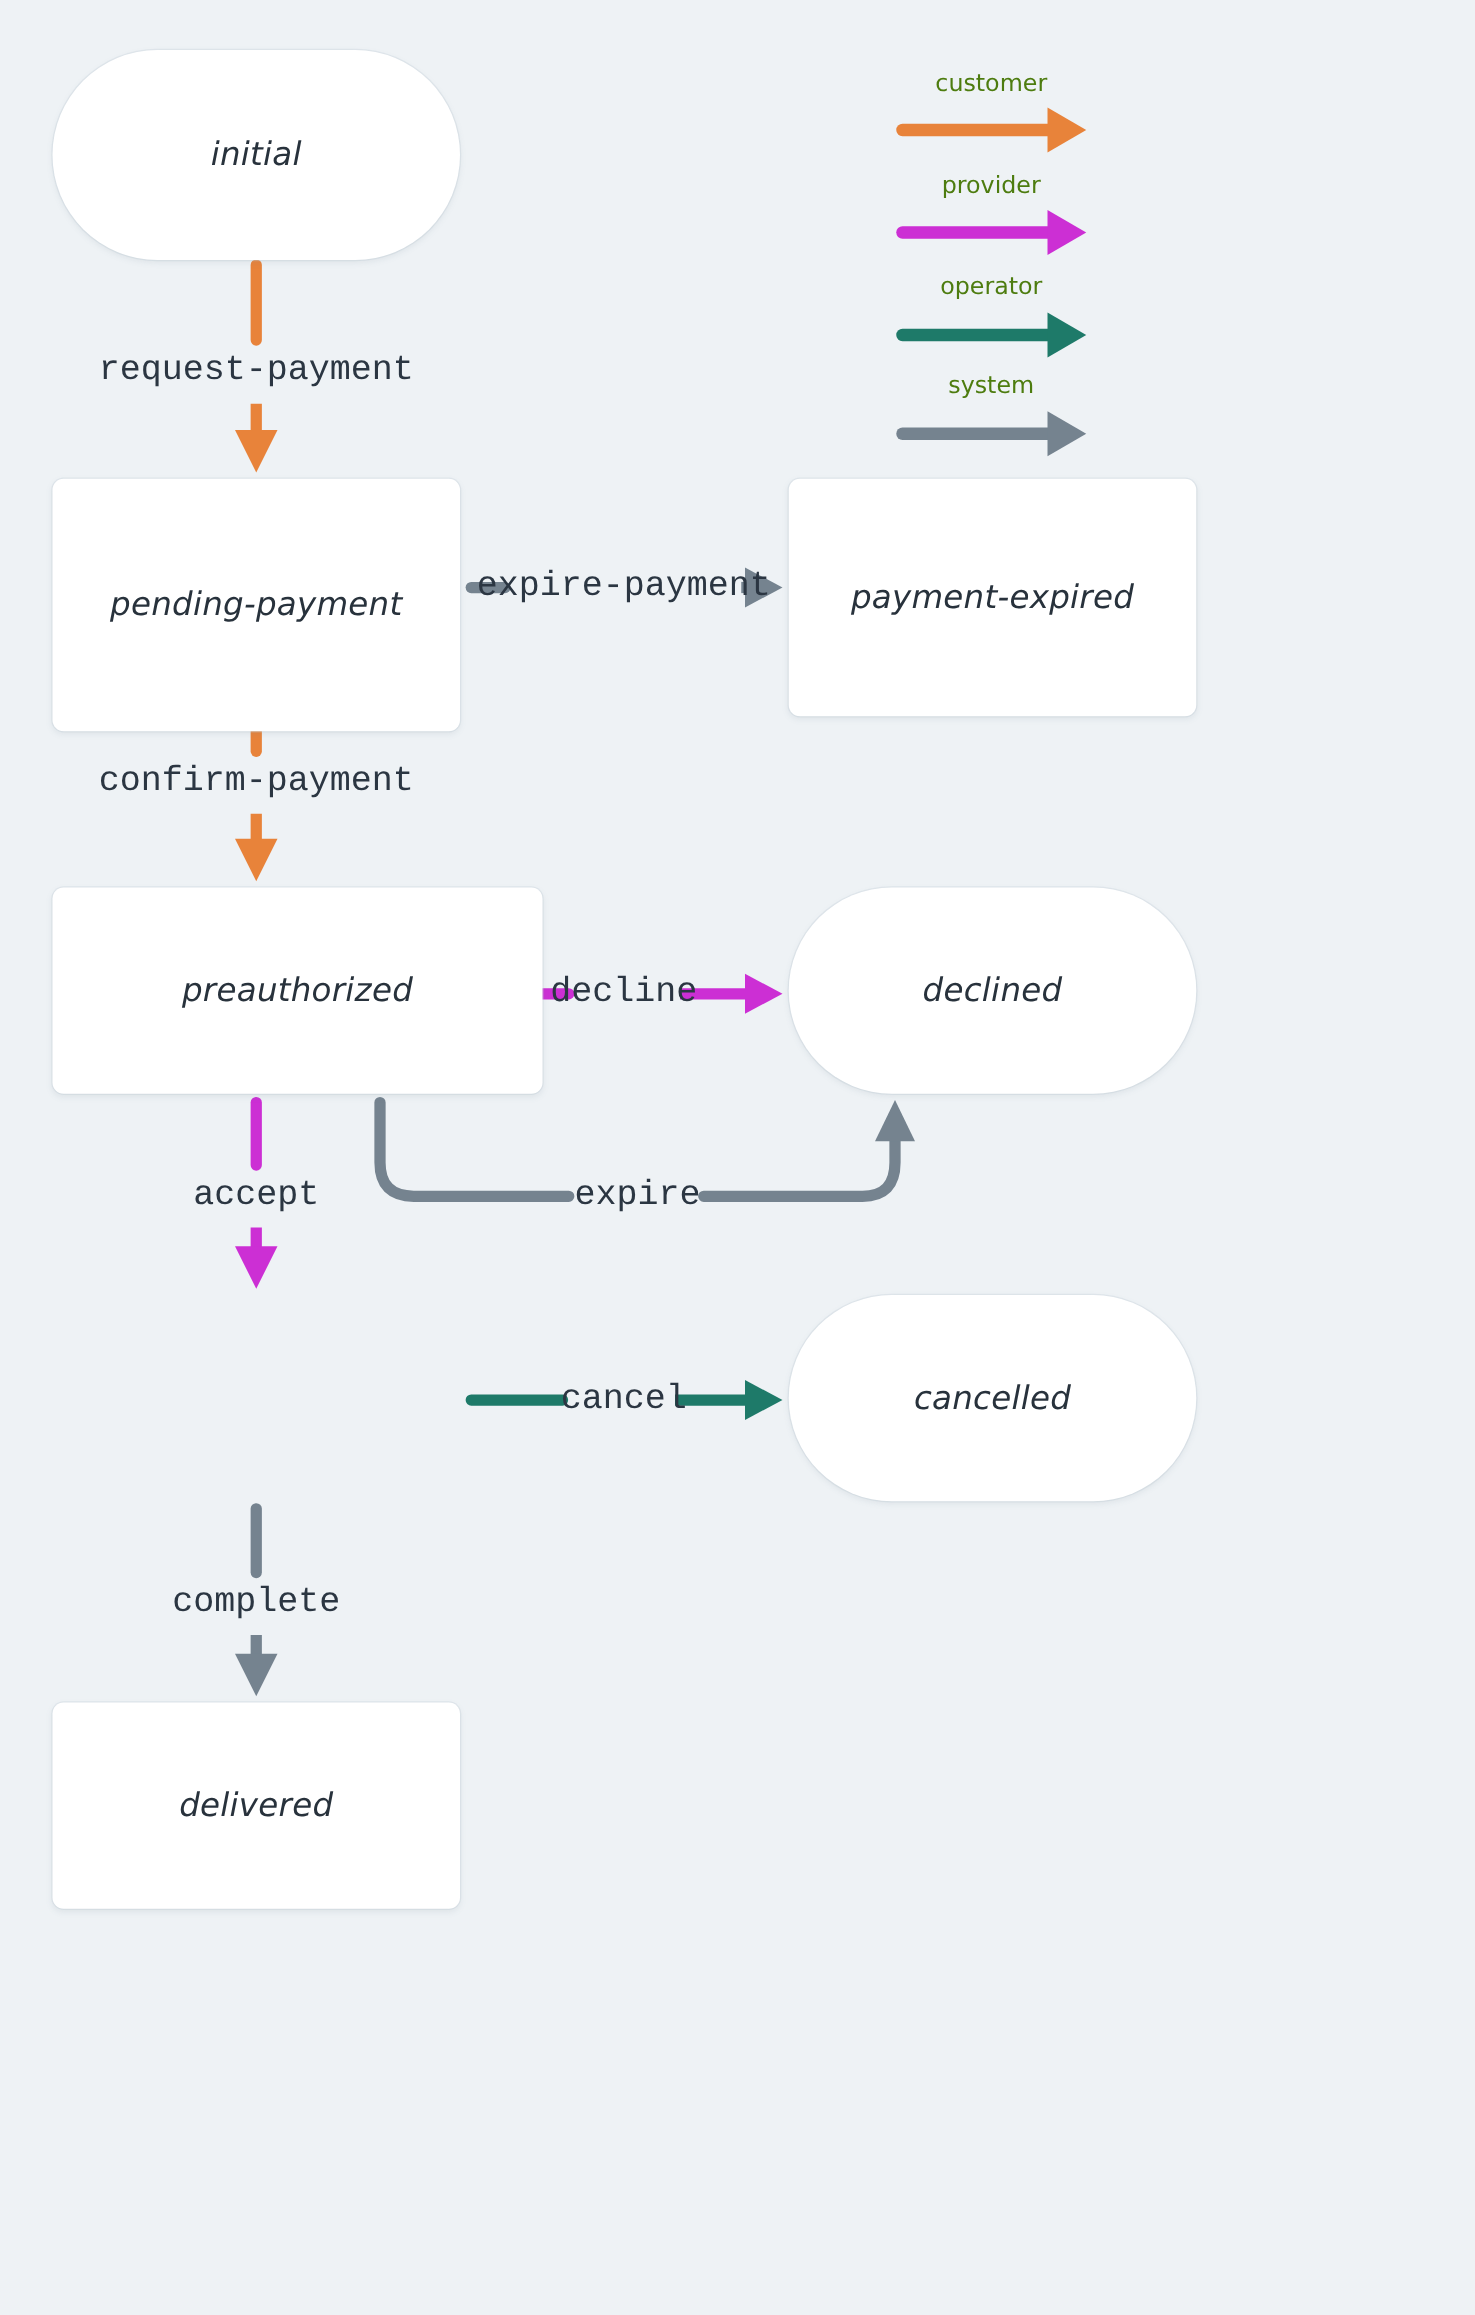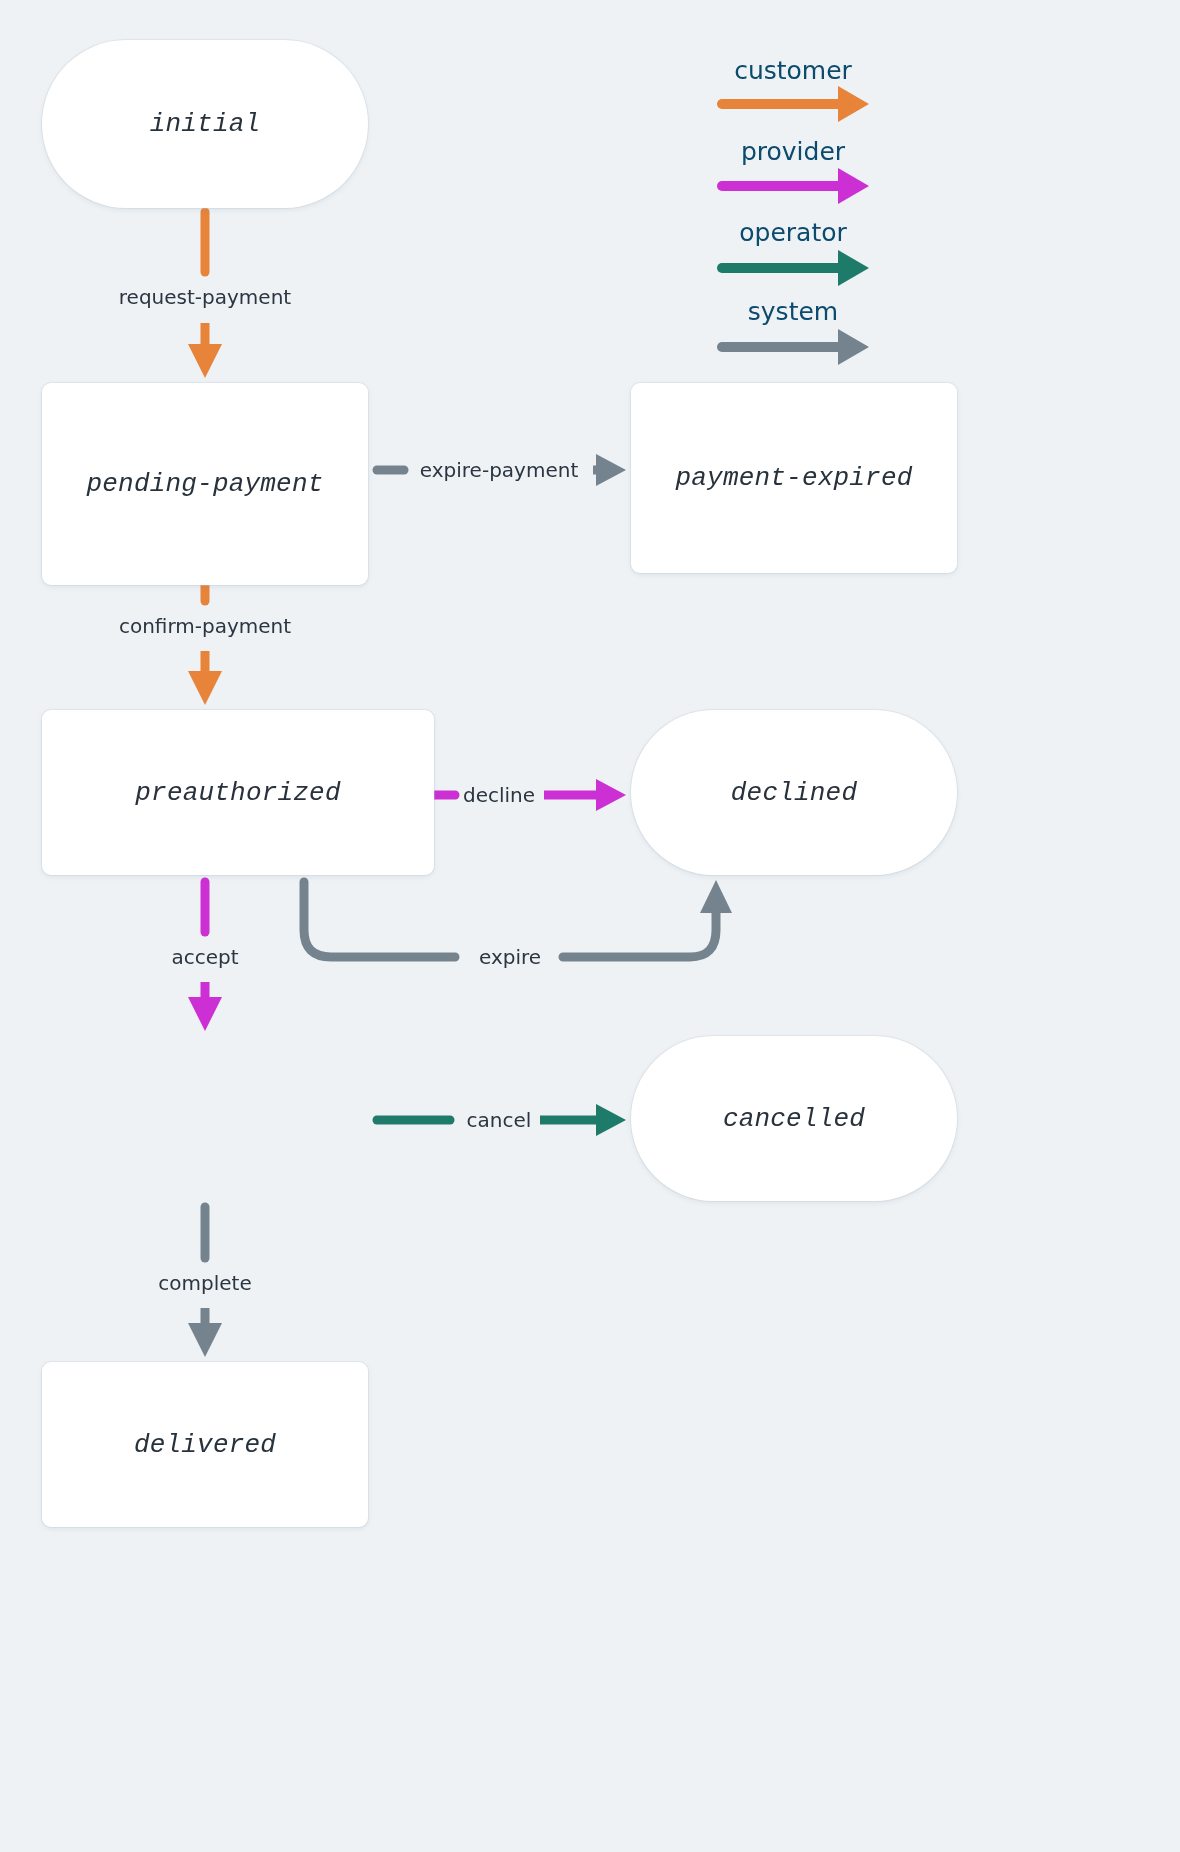--- a/index.html
+++ b/index.html
@@ -24,43 +24,43 @@
     width: 1180px;
     height: 1852px;
   }
   .node {
     position: absolute;
     background: #ffffff;
     box-shadow: 0 2px 5px rgba(110,130,150,0.13), 0 0 0 1px rgba(200,212,222,0.35);
     display: flex;
     align-items: center;
     justify-content: center;
-    font-family: Liberation Mono, monospace;
   }
   .node-label {
     font-style: italic;
     font-size: 26px;
     color: #28323c;
     letter-spacing: 0.2px;
     white-space: nowrap;
   }
   .rect { border-radius: 9px; }
   .pill { border-radius: 999px; }
   .edge-label {
     position: absolute;
-    font-size: 20px;
+    font-size: 28px;
     color: #2b3642;
     white-space: nowrap;
     transform: translate(-50%, -50%);
     line-height: 1;
+    font-family: Liberation Mono, monospace;
   }
   .legend-label {
     position: absolute;
-    font-size: 25px;
-    color: #0c4a6e;
+    font-size: 19px;
+    color: #4d7c0f;
     white-space: nowrap;
     transform: translateX(-50%);
     line-height: 1;
   }
 </style>
 </head>
 <body>
 
 <div id="stage">
 

